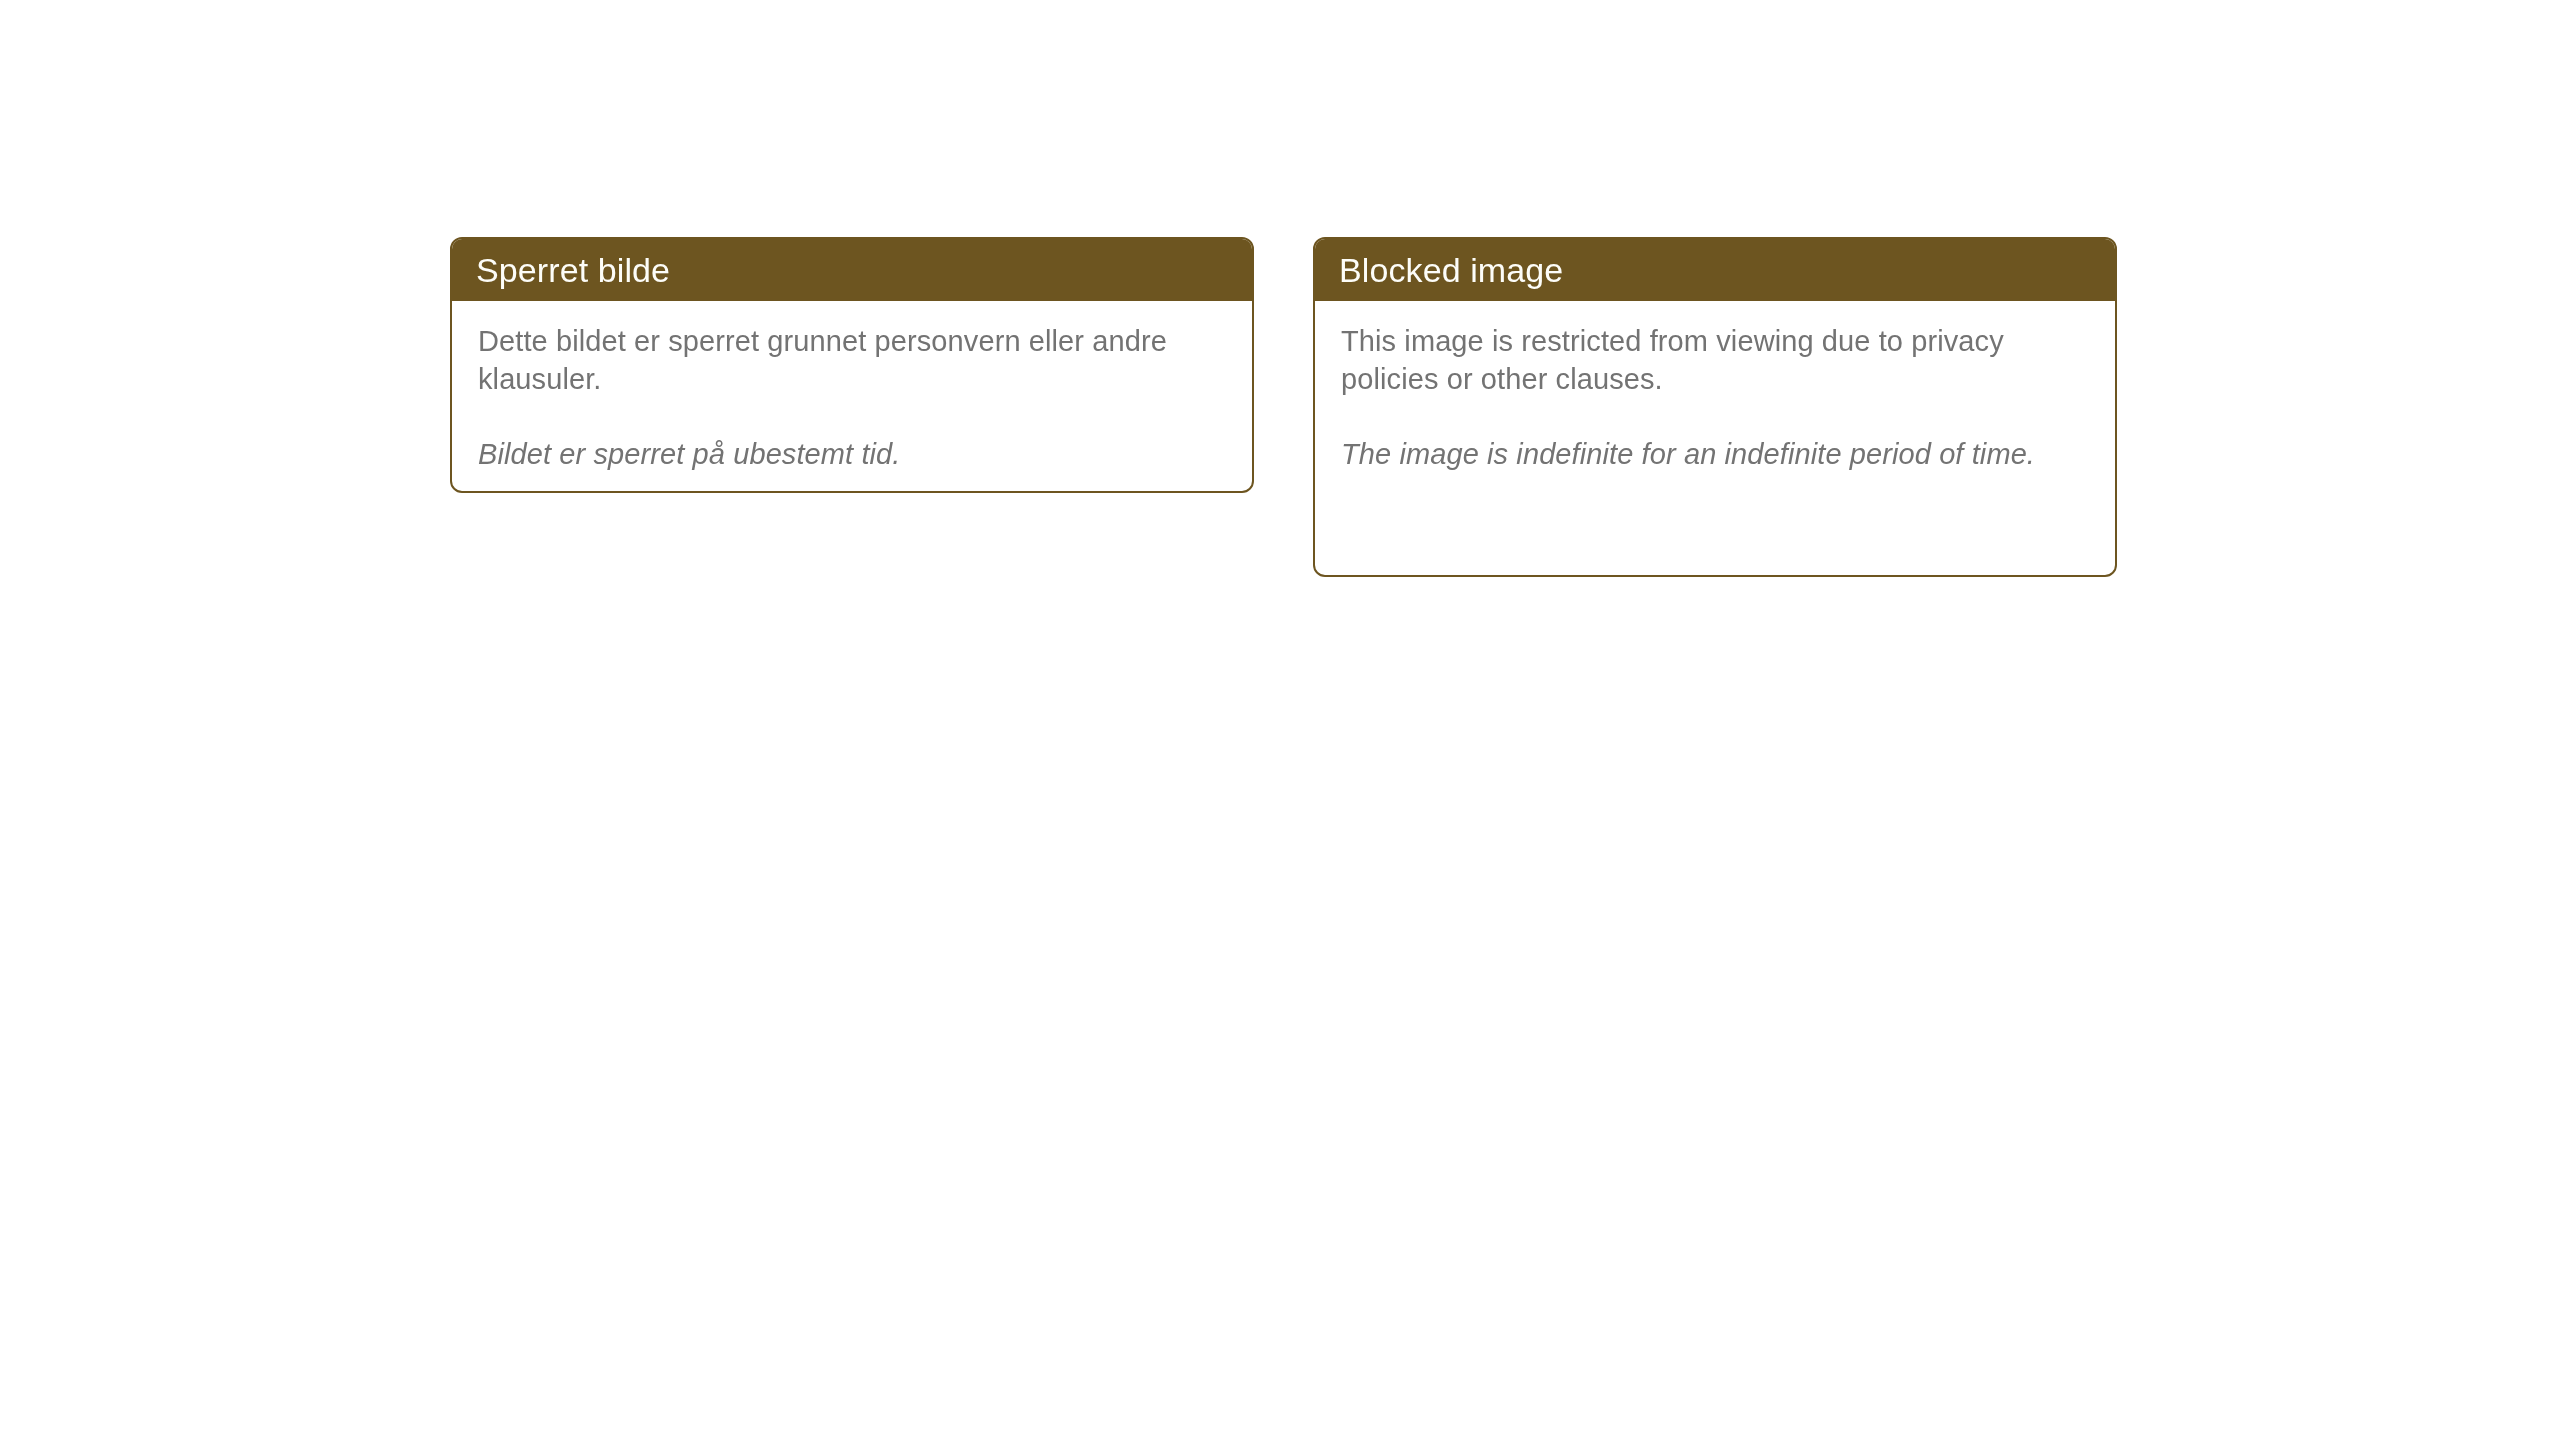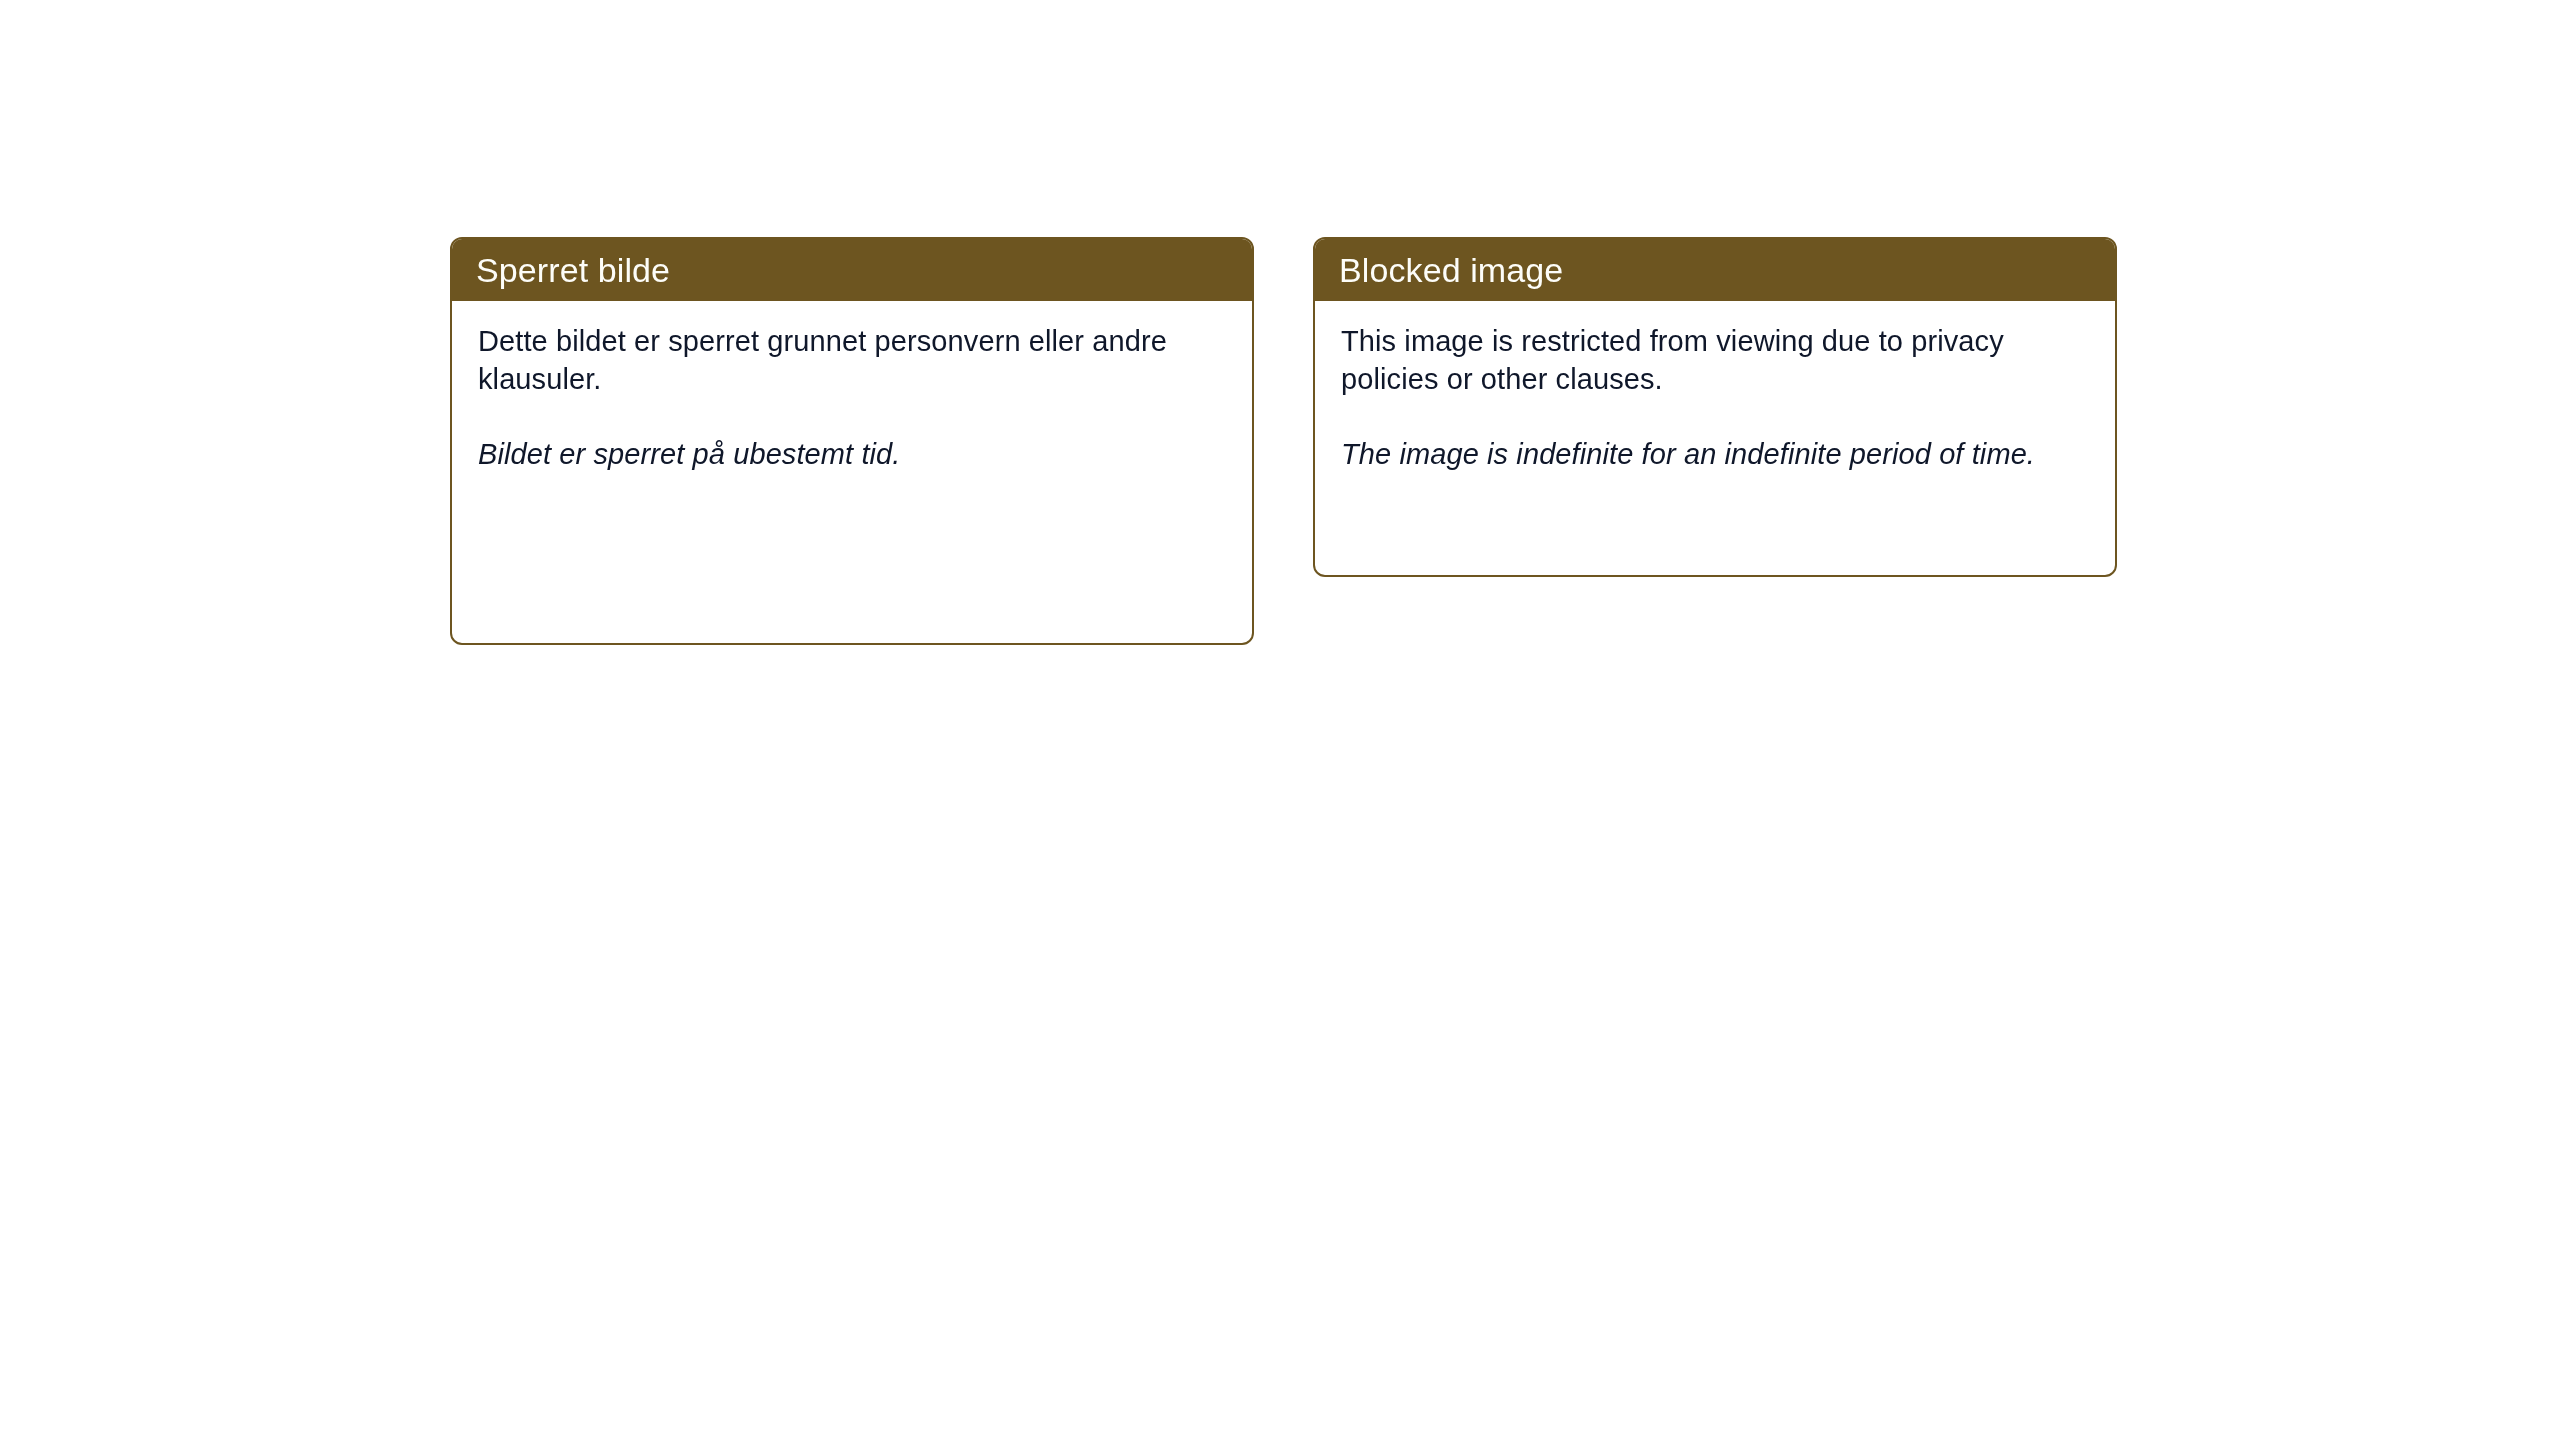--- a/index.html
+++ b/index.html
@@ -27,21 +27,21 @@
     box-sizing: border-box;
     background: #ffffff;
     border: 2px solid #6d5520;
     border-radius: 12px;
     overflow: hidden;
   }
 
   #panel-no {
     left: 450px;
     width: 804px;
-    height: 408px;
+    height: 256px;
   }
 
   #panel-en {
     left: 1313px;
     width: 804px;
     height: 340px;
   }
 
   .panel-header {
     height: 62px;
@@ -61,21 +61,21 @@
     white-space: nowrap;
   }
 
   .panel-body {
     padding: 22px 26px 0 26px;
     box-sizing: border-box;
     background: #ffffff;
   }
 
   .panel-paragraph {
-    color: #0f172a;
+    color: #737373;
     font-size: 29px;
     font-weight: 400;
     line-height: 1.30;
     margin: 0;
     letter-spacing: 0.1px;
   }
 
   .panel-paragraph + .panel-paragraph {
     margin-top: 38px;
     font-style: italic;

